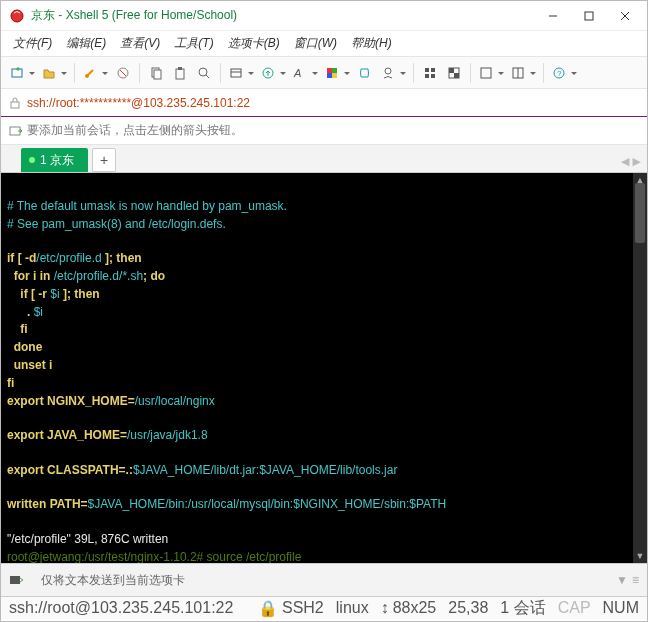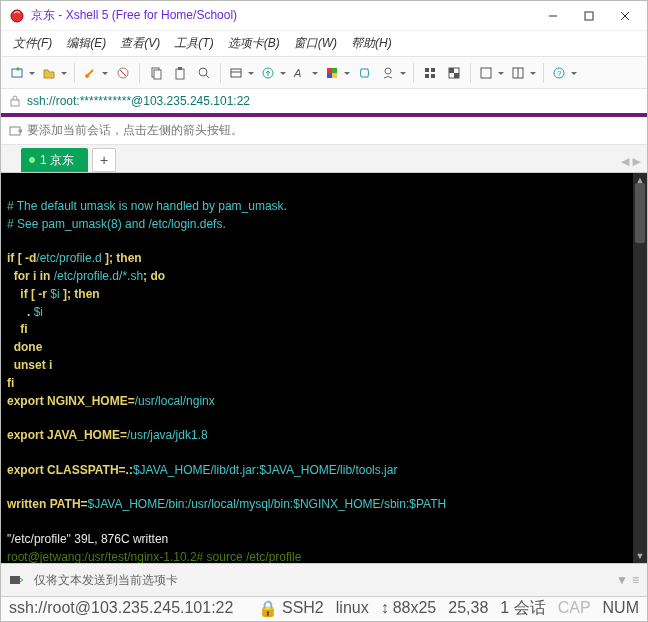--- a/index.html
+++ b/index.html
@@ -1,49 +1,49 @@
 <!DOCTYPE html>
 <html><head>
 <meta charset="utf-8">
 <style>
 * { box-sizing: border-box; margin: 0; padding: 0; font-family: "Microsoft YaHei", "Segoe UI", sans-serif; }
 body { width: 648px; height: 622px; background: #fff; font-size: 12px; color: #333; overflow: hidden; border: 1px solid #bbb; }
 .titlebar { height: 30px; display: flex; align-items: center; padding: 0 4px 0 8px; background: #fff; border-bottom: 1px solid #eee; }
 .titlebar .logo { width: 16px; height: 16px; margin-right: 6px; }
-.titlebar .title { flex: 1; font-size: 12px; color: #6d28d9; }
+.titlebar .title { flex: 1; font-size: 12px; color: #15803d; }
 .winbtns { display: flex; }
 .winbtn { width: 36px; height: 28px; display: flex; align-items: center; justify-content: center; color: #555; cursor: pointer; }
 .menubar { height: 26px; display: flex; align-items: center; padding: 0 6px; gap: 2px; border-bottom: 1px solid #e5e5e5; }
 .menuitem { padding: 3px 6px; font-size: 12px; color: #333; cursor: pointer; font-style: italic; }
 .toolbar { height: 32px; display: flex; align-items: center; padding: 0 6px; gap: 2px; border-bottom: 1px solid #e5e5e5; background: #fafafa; }
 .tbtn { width: 22px; height: 22px; display: flex; align-items: center; justify-content: center; cursor: pointer; color: #555; border-radius: 2px; }
 .tbtn.drop { width: 30px; justify-content: flex-start; padding-left: 3px; position: relative; }
 .tbtn.drop::after { content: ""; position: absolute; right: 2px; border: 3px solid transparent; border-top-color: #666; top: 10px; }
 .tsep { width: 1px; height: 20px; background: #ddd; margin: 0 3px; }
-.addressbar { height: 28px; display: flex; align-items: center; padding: 0 8px; border-bottom: 4px solid #701a75; background: #fff; gap: 6px; color: #0f766e; }
+.addressbar { height: 28px; display: flex; align-items: center; padding: 0 8px; border-bottom: 1px solid #701a75; background: #fff; gap: 6px; color: #c2410c; }
 .addressbar .lock { color: #999; }
 .hintbar { height: 28px; display: flex; align-items: center; padding: 0 8px; gap: 4px; color: #777; border-bottom: 1px solid #e5e5e5; }
 .tabrow { height: 28px; display: flex; align-items: flex-end; padding: 0 20px; background: #f3f3f3; border-bottom: 1px solid #ccc; position: relative; }
 .tab { height: 24px; display: flex; align-items: center; padding: 0 14px 0 8px; background: #0aa35a; color: #fff; font-size: 12px; border-radius: 2px 2px 0 0; margin-right: 4px; position: relative; cursor: pointer; }
 .tab .dot { width: 6px; height: 6px; background: #7cff7c; border-radius: 50%; margin-right: 5px; }
 .newtab { width: 24px; height: 24px; display: flex; align-items: center; justify-content: center; border: 1px solid #ccc; background: #fff; cursor: pointer; font-size: 14px; color: #555; border-radius: 2px 2px 0 0; }
 .tabrow .navarrows { position: absolute; right: 6px; bottom: 4px; color: #bbb; font-size: 11px; display: flex; gap: 6px; }
 .terminal { background: #000; color: #ccc; font-family: "Consolas", "Courier New", monospace; font-size: 12px; line-height: 1.4; padding: 8px 6px; height: 390px; overflow: hidden; position: relative; white-space: pre; }
 .terminal .c-comment { color: #44c5c7; }
 .terminal .c-kw { color: #e6d26a; font-weight: bold; }
 .terminal .c-path { color: #44c5c7; }
 .terminal .c-var { color: #44c5c7; }
 .terminal .c-white { color: #e8e8e8; }
 .terminal .c-prompt { color: #4d7c0f; margin-top: 28px; }
 .terminal .scrollbar { position: absolute; right: 0; top: 0; bottom: 0; width: 14px; background: #2b2b2b; }
 .terminal .scrollbar .thumb { position: absolute; left: 2px; right: 2px; top: 10px; height: 60px; background: #555; border-radius: 2px; }
 .terminal .scrollbar .arrow { position: absolute; left: 0; right: 0; height: 14px; display: flex; align-items: center; justify-content: center; color: #aaa; font-size: 9px; }
 .terminal .scrollbar .arrow.up { top: 0; }
 .terminal .scrollbar .arrow.down { bottom: 0; }
-.bottominfo { height: 24px; display: flex; align-items: center; padding: 16px 8px; gap: 11px; background: #f3f3f3; color: #666; border-top: 1px solid #ccc; border-bottom: 1px solid #ccc; }
+.bottominfo { height: 24px; display: flex; align-items: center; padding: 16px 8px; gap: 18px; background: #f3f3f3; color: #666; border-top: 1px solid #ccc; border-bottom: 1px solid #ccc; }
 .bottominfo .right { margin-left: auto; display: flex; align-items: center; gap: 4px; color: #aaa; }
 .statusbar { height: 22px; display: flex; align-items: center; padding: 0 8px; gap: 12px; font-size: 16px; background: #fafafa; color: #555; }
 .statusbar .grp { display: flex; align-items: center; gap: 4px; }
 .statusbar .spacer { flex: 1; }
 svg { display: block; }
 </style>
 </head>
 <body>
 
 <div class="titlebar">

